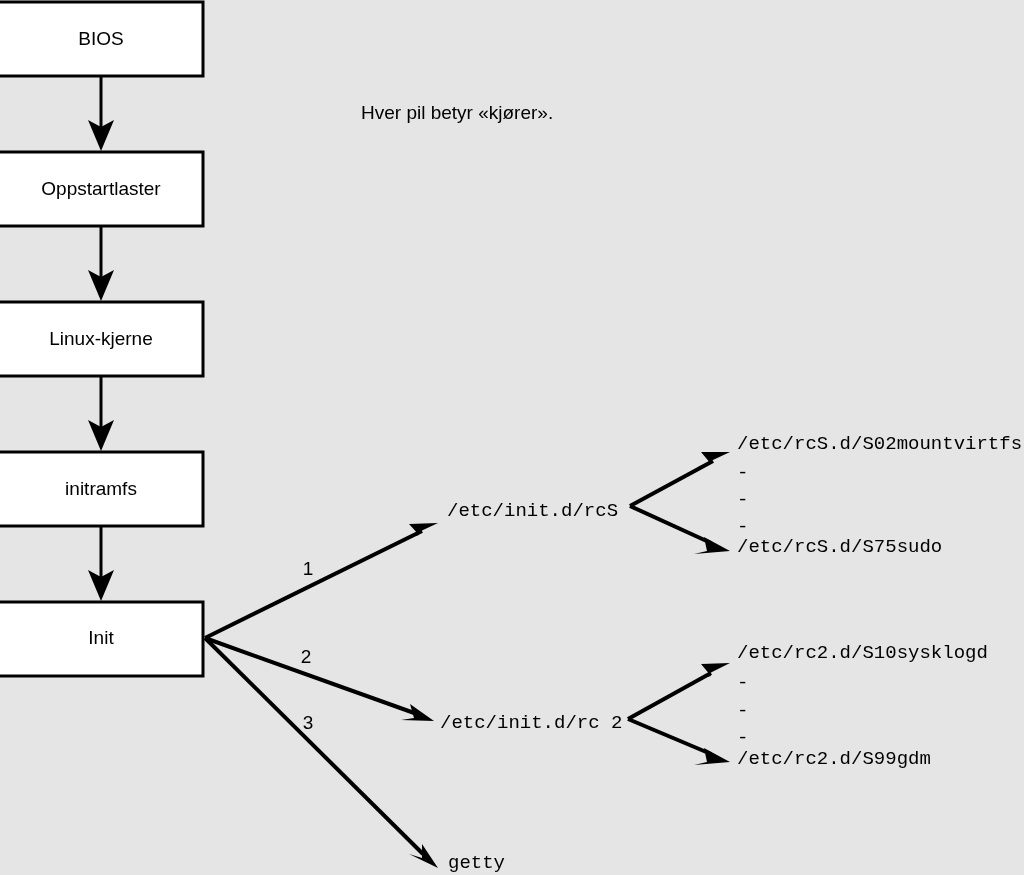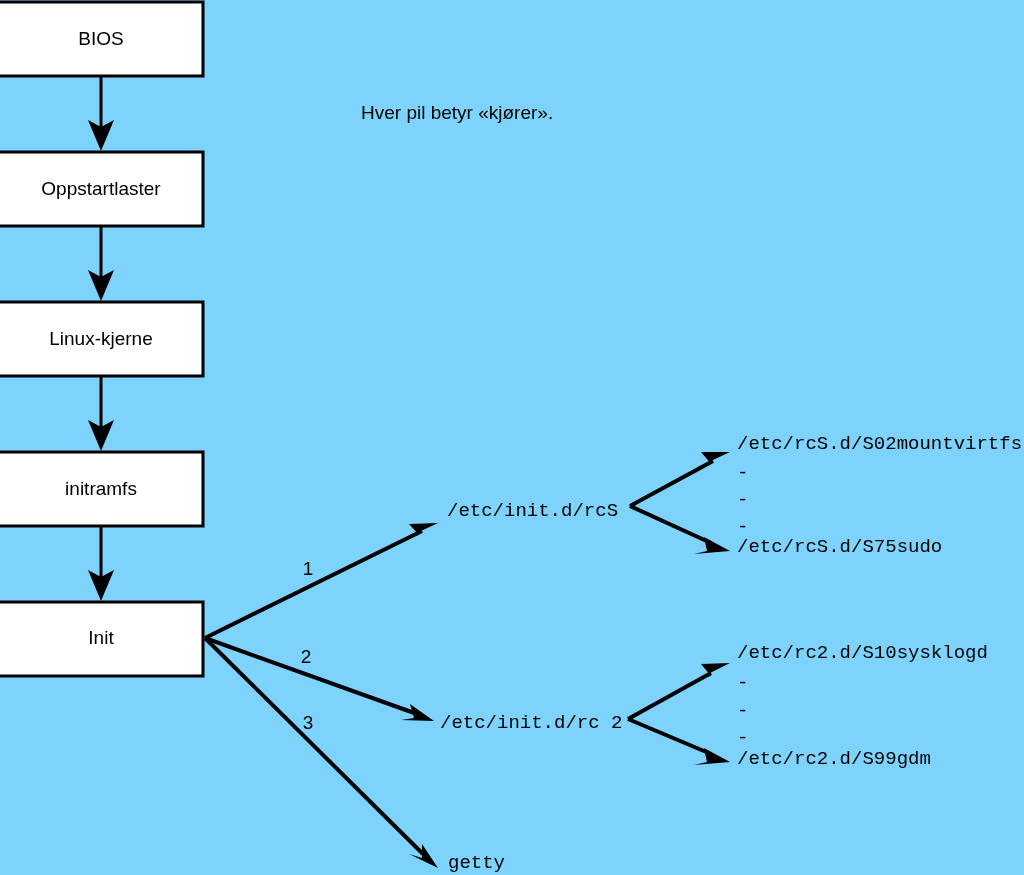--- a/index.html
+++ b/index.html
@@ -4,21 +4,21 @@
 <style>
   html, body {
     margin: 0;
     padding: 0;
     background: #ffffff;
   }
   #canvas {
     position: relative;
     width: 1024px;
     height: 875px;
-    background: #7dd3fc;
+    background: #e5e5e5;
     overflow: hidden;
     font-family: "Liberation Sans", sans-serif;
   }
   #diagram-svg {
     position: absolute;
     left: 0;
     top: 0;
     width: 1024px;
     height: 875px;
   }

